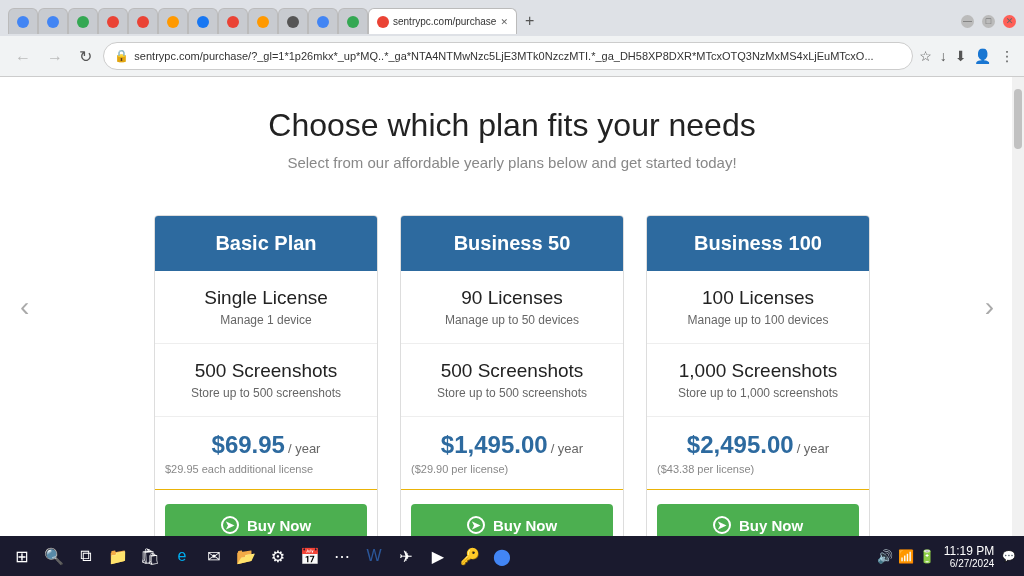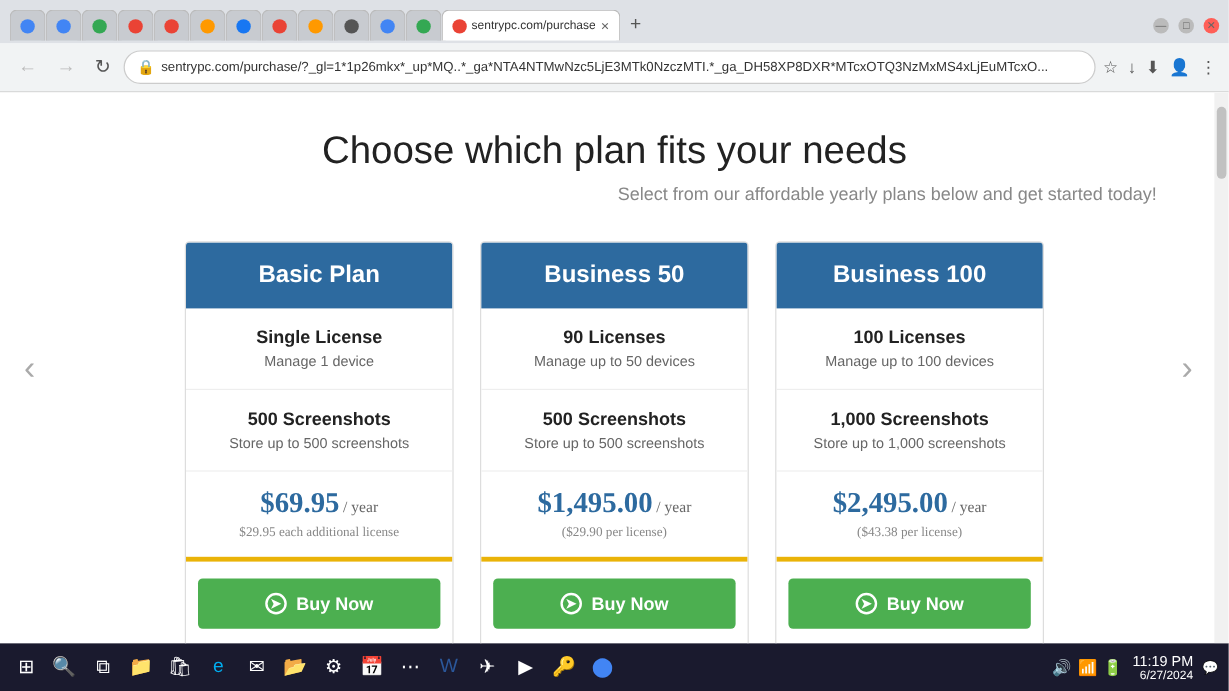--- a/index.html
+++ b/index.html
@@ -93,24 +93,24 @@
 
     
     .page-title {
       text-align: center;
       font-size: 32px;
       font-weight: 400;
       color: #222;
       margin-bottom: 10px;
     }
     .page-subtitle {
-      text-align: right;
+      text-align: center;
       font-size: 15px;
       color: #888;
-      margin-bottom: 30px;
+      margin-bottom: 44px;
     }
 
     
     .plans-container {
       display: flex;
       justify-content: center;
       gap: 22px;
       padding: 0 50px;
     }
 
@@ -136,35 +136,34 @@
     }
 
     .plan-feature {
       padding: 16px 10px;
       text-align: center;
       border-bottom: 1px solid #eee;
     }
     .plan-feature:last-of-type { border-bottom: none; }
 
     .feature-title {
-      font-size: 15px;
-      font-weight: 700;
+      font-size: 19px;
+      font-weight: 400;
       color: #222;
       margin-bottom: 4px;
     }
     .feature-desc {
       font-size: 12px;
       color: #666;
     }
 
     .plan-price-section {
       padding: 14px 10px;
-      text-align: center;
-      border-bottom: 4px solid #eab308;
-      font-family: Liberation Serif, serif;
+      text-align: left;
+      border-bottom: 1px solid #eab308;
     }
 
     .plan-price {
       display: flex;
       align-items: baseline;
       justify-content: center;
       gap: 3px;
     }
     .price-amount {
       font-size: 24px;

